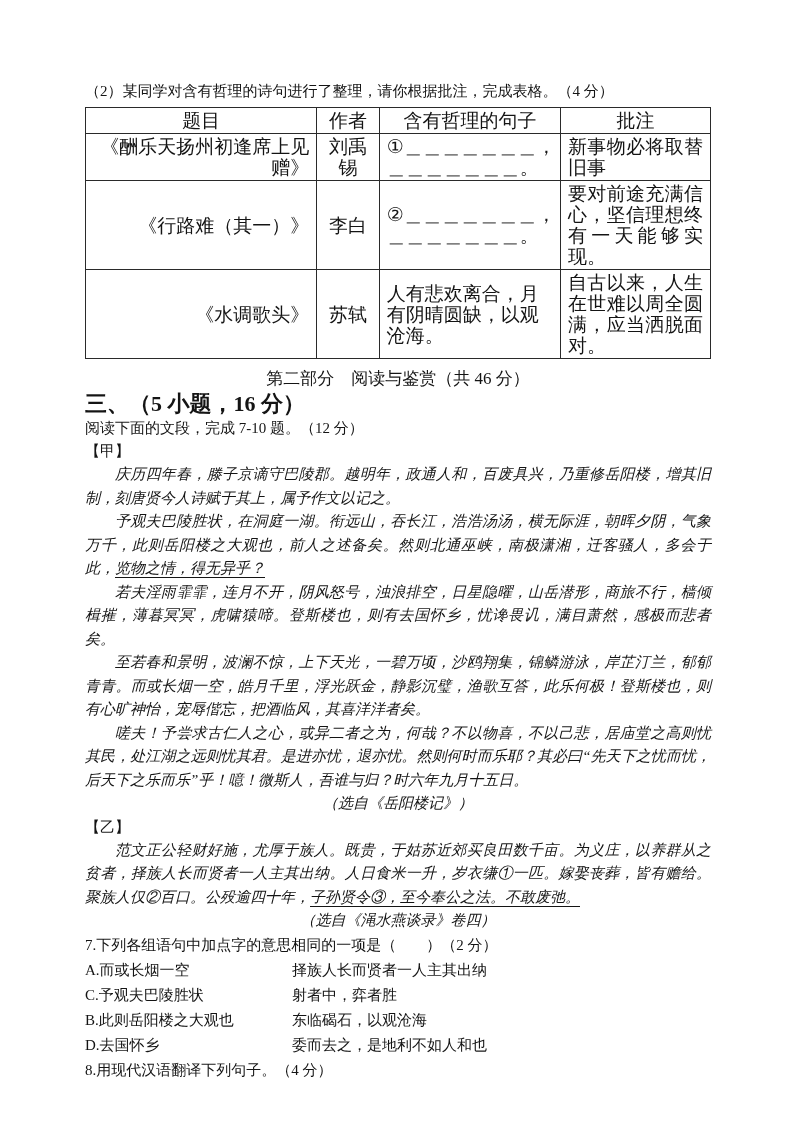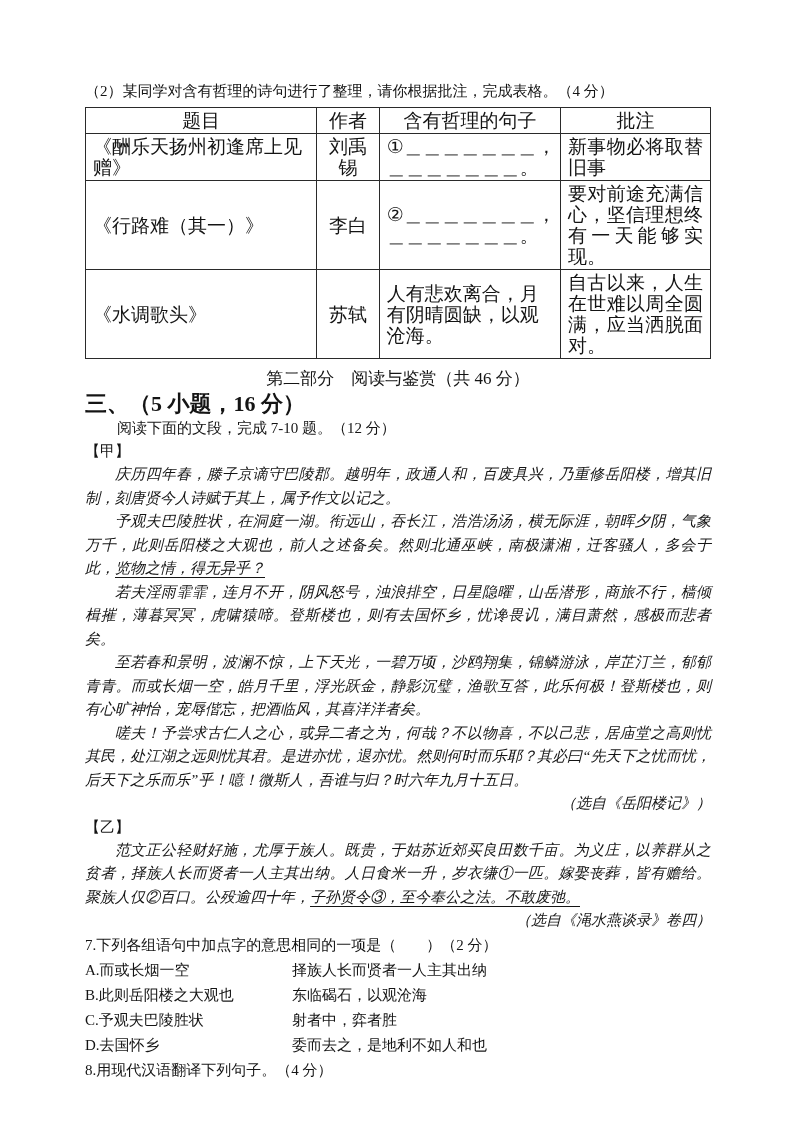--- a/index.html
+++ b/index.html
@@ -25,47 +25,47 @@
   table.poetry th, table.poetry td {
     border: 1.2px solid #2a2a2a;
     padding: 2px 7px;
     font-size: 19px;
     line-height: 21px;
     font-weight: normal;
     vertical-align: middle;
     overflow: hidden;
   }
   th.h { text-align: center; }
-  .c-title { text-align: left; }
+  .c-title { text-align: right; }
   .c-author { text-align: center; }
   .c-quote { text-align: left; }
   .c-quote .ql { white-space: nowrap; }
   .c-anno { text-align: left; text-align: justify; }
   col.w-title { width: 37%; }
   col.w-author { width: 10%; }
   col.w-quote { width: 29%; }
   col.w-anno { width: 24%; }
 
   .section-header {
     text-align: center; font-weight: normal; font-size: 17px;
     line-height: 25px; margin-top: 7px;
   }
   .part-header { font-weight: bold; font-size: 22px; line-height: 25px; }
-  .reading-intro { line-height: 24px; margin-left: 32px; }
+  .reading-intro { line-height: 24px; }
   .tag { line-height: 23px; }
 
   .passage p {
     margin: 0;
     text-indent: 2em;
     text-align: justify;
     line-height: 23.5px;
     font-style: italic;
   }
   .ul-seg { text-decoration: underline; text-underline-offset: 4px; }
-  .source { text-align: right; font-style: italic; line-height: 23.5px; }
+  .source { text-align: center; font-style: italic; line-height: 23.5px; }
   .notes { font-style: italic; line-height: 26px; }
 
   .q { line-height: 25px; }
   .optrow { display: flex; line-height: 25px; }
   .opt-left { width: 207px; flex: 0 0 207px; }
   .opt-right { flex: 1; }
   .q8item { line-height: 25px; margin-top: 44px; }
 </style>
 </head>
 <body>
@@ -139,26 +139,26 @@
     <div class="source">（选自《渑水燕谈录》卷四）</div>
   </div>
 
 
   <div class="q">7.下列各组语句中加点字的意思相同的一项是（　　）（2 分）</div>
   <div class="optrow">
     <span class="opt-left">A.而或长烟一空</span>
     <span class="opt-right">择族人长而贤者一人主其出纳</span>
   </div>
   <div class="optrow">
+    <span class="opt-left">C.予观夫巴陵胜状</span>
+    <span class="opt-right">射者中，弈者胜</span>
+  </div>
+  <div class="optrow">
     <span class="opt-left">B.此则岳阳楼之大观也</span>
     <span class="opt-right">东临碣石，以观沧海</span>
-  </div>
-  <div class="optrow">
-    <span class="opt-left">C.予观夫巴陵胜状</span>
-    <span class="opt-right">射者中，弈者胜</span>
   </div>
   <div class="optrow">
     <span class="opt-left">D.去国怀乡</span>
     <span class="opt-right">委而去之，是地利不如人和也</span>
   </div>
 
   <div class="q">8.用现代汉语翻译下列句子。（4 分）</div>
   <div class="q8item">（1）览物之情，得无异乎？</div>
   <div class="q8item">（2）子孙贤令，至今奉公之法，不敢废弛。</div>
 

